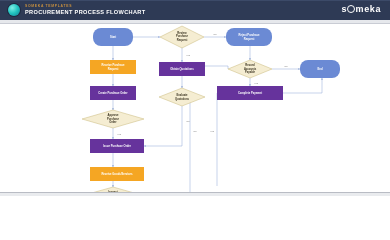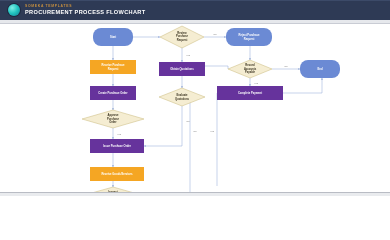--- a/index.html
+++ b/index.html
@@ -71,20 +71,21 @@
 
 <div id="app">
 
   <div class="header">
     <div class="header-accent"></div>
     <div class="logo-badge"></div>
     <div class="title-wrap">
       <div class="kicker">SOMEKA TEMPLATES</div>
       <div class="doc-title">PROCUREMENT PROCESS FLOWCHART</div>
     </div>
+    <div class="brand"><span>s</span><span class="o"></span><span>meka</span></div>
   </div>
   <div class="hdr-sep"></div>
   <div class="hdr-sep2"></div>
 
   <div class="canvas">
     <svg class="flow" viewBox="0 0 390 169">
       <defs>
         <marker id="ar" markerWidth="4" markerHeight="4" refX="3.4" refY="2" orient="auto">
           <path d="M0,0 L3.6,2 L0,4 z" fill="#8fa6d4"></path>
         </marker>

